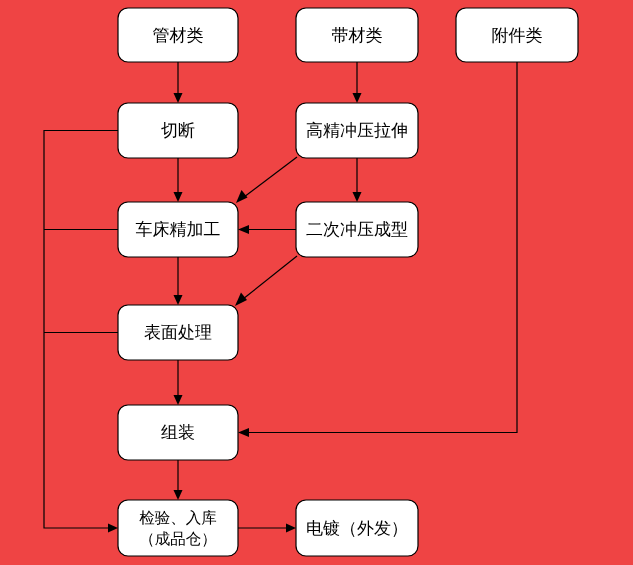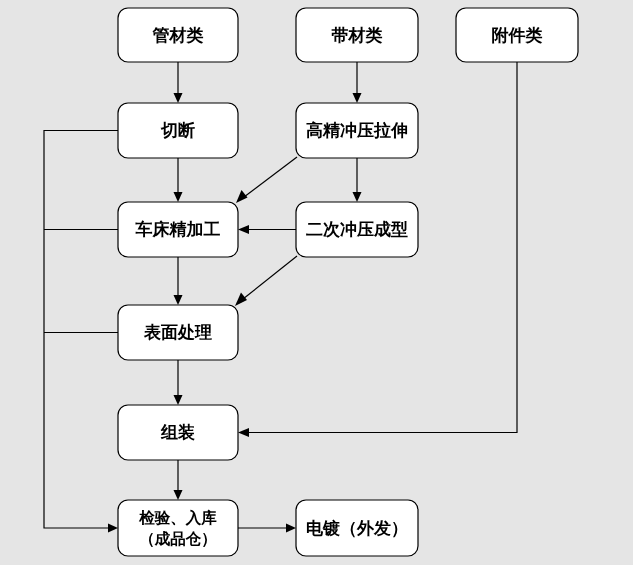--- a/index.html
+++ b/index.html
@@ -10,22 +10,21 @@
   body {
     width: 633px;
     height: 565px;
     overflow: hidden;
     font-family: "DejaVu Sans", "Liberation Sans", sans-serif;
   }
   #flow-root {
     position: relative;
     width: 633px;
     height: 565px;
-    background: #e5e5e5;
-    font-weight: bold;
+    background: #ef4444;
   }
   svg#flow-svg {
     display: block;
     width: 633px;
     height: 565px;
   }
   .node-rect {
     fill: #ffffff;
     stroke: #000000;
     stroke-width: 1.2;

